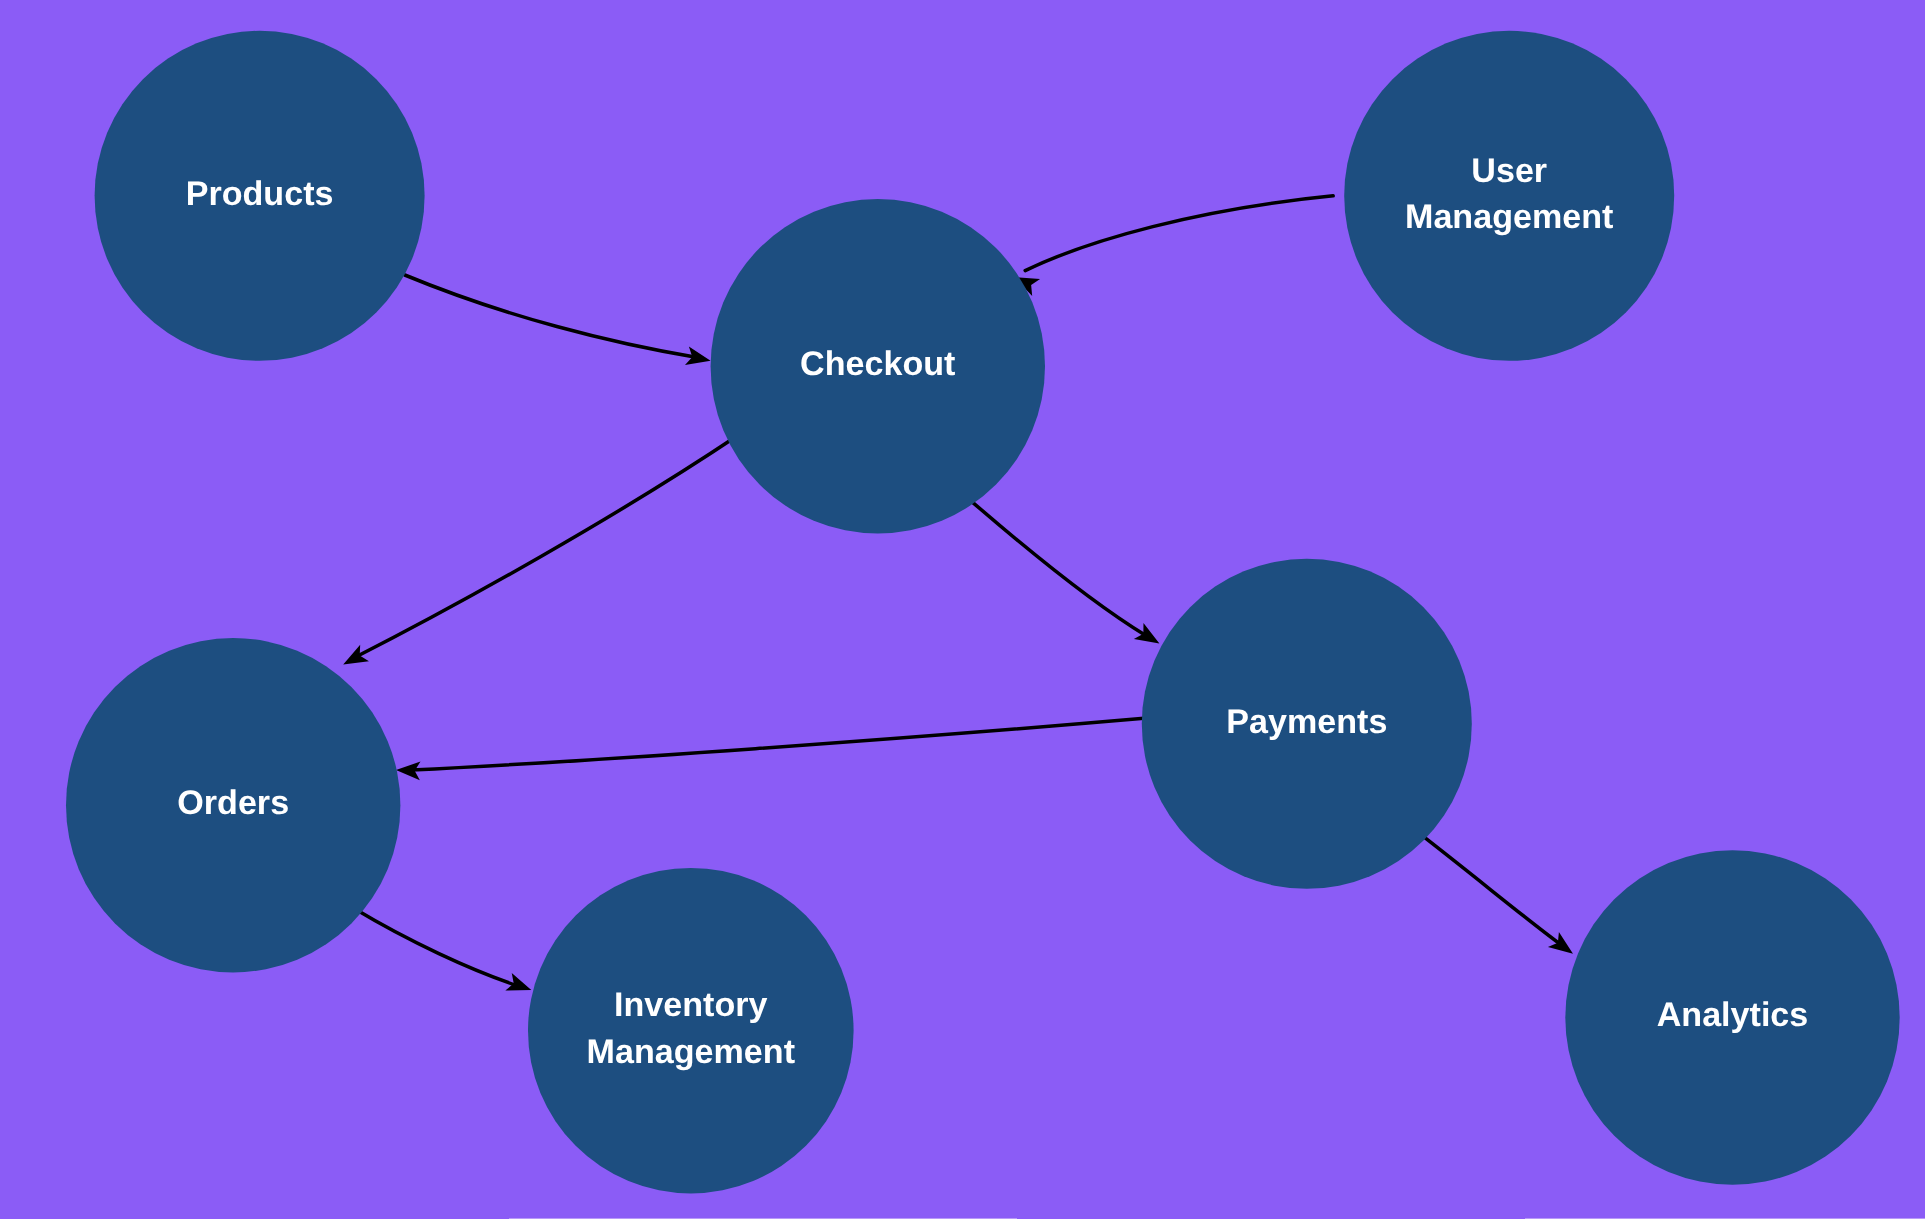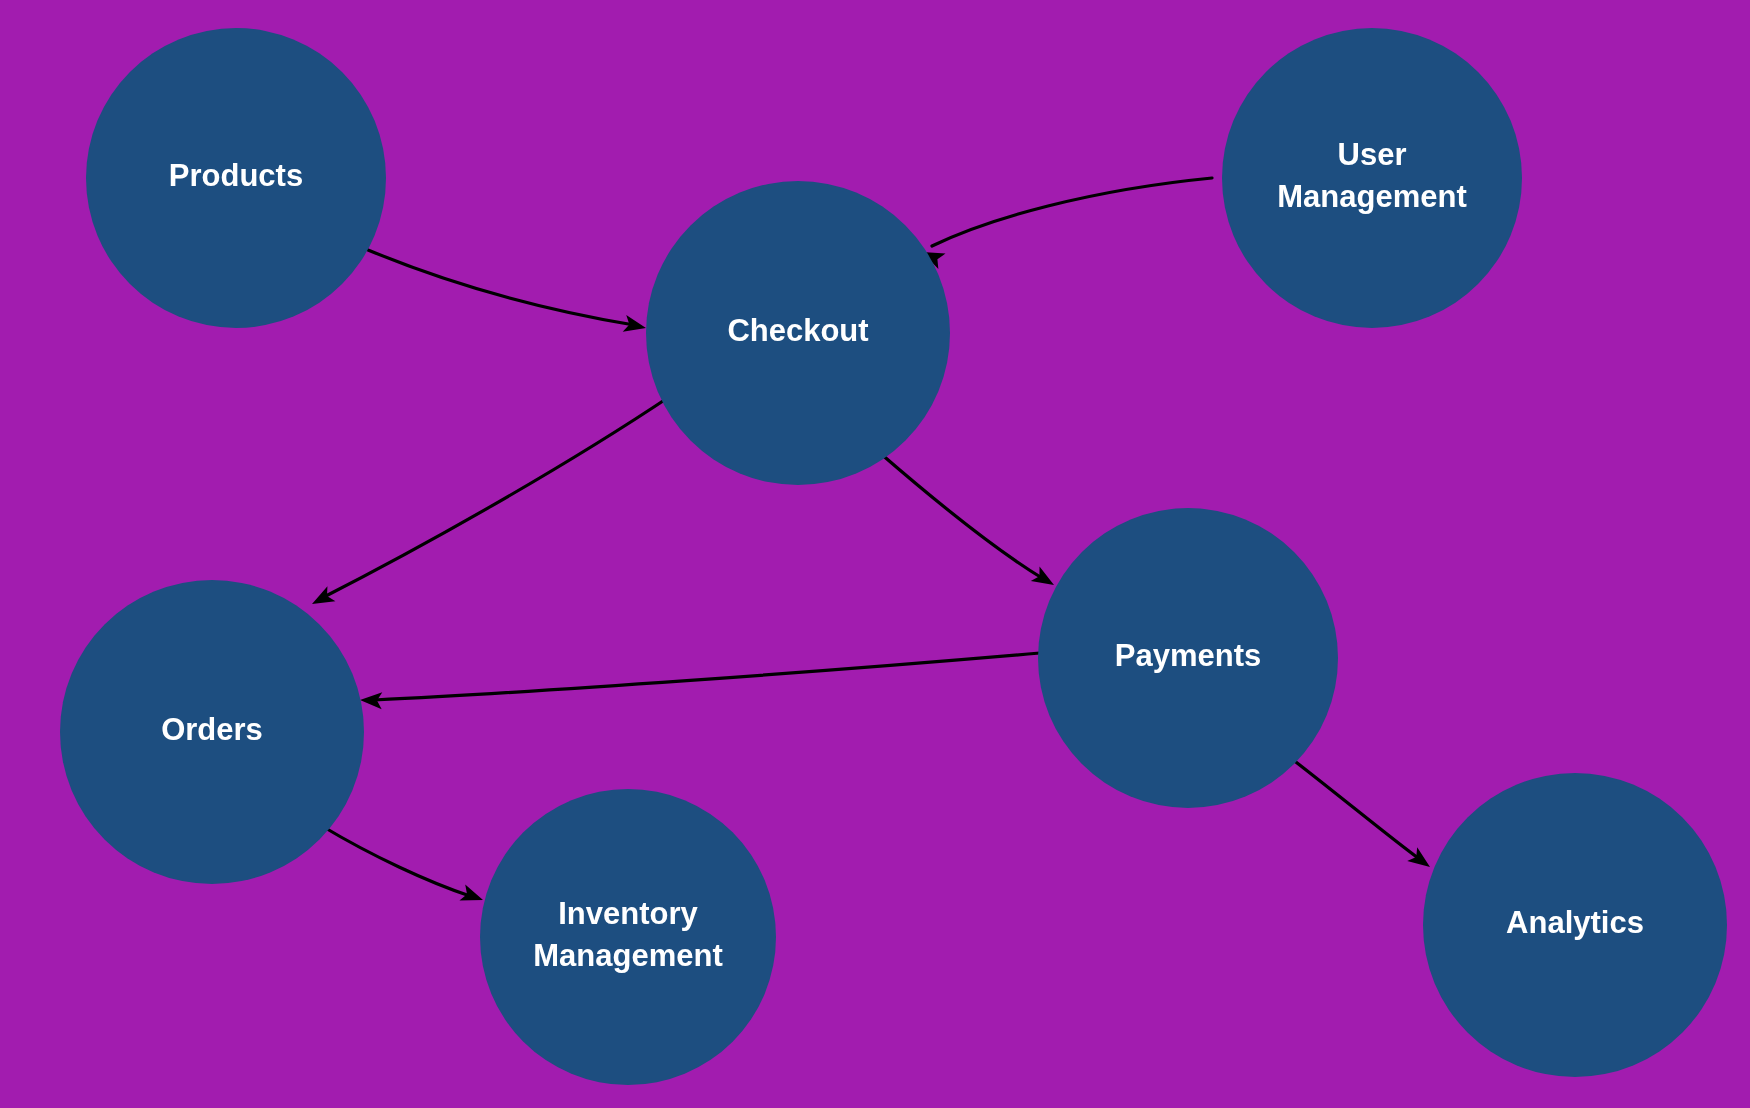--- a/index.html
+++ b/index.html
@@ -10,21 +10,21 @@
   body {
     width: 1750px;
     height: 1108px;
     font-family: "Liberation Sans", sans-serif;
     overflow: hidden;
   }
   #graph-canvas {
     position: relative;
     width: 1750px;
     height: 1108px;
-    background: #a21caf;
+    background: #8b5cf6;
   }
   svg.graph-svg {
     position: absolute;
     top: 0;
     left: 0;
     width: 1750px;
     height: 1108px;
   }
   .node-circle {
     cursor: pointer;

